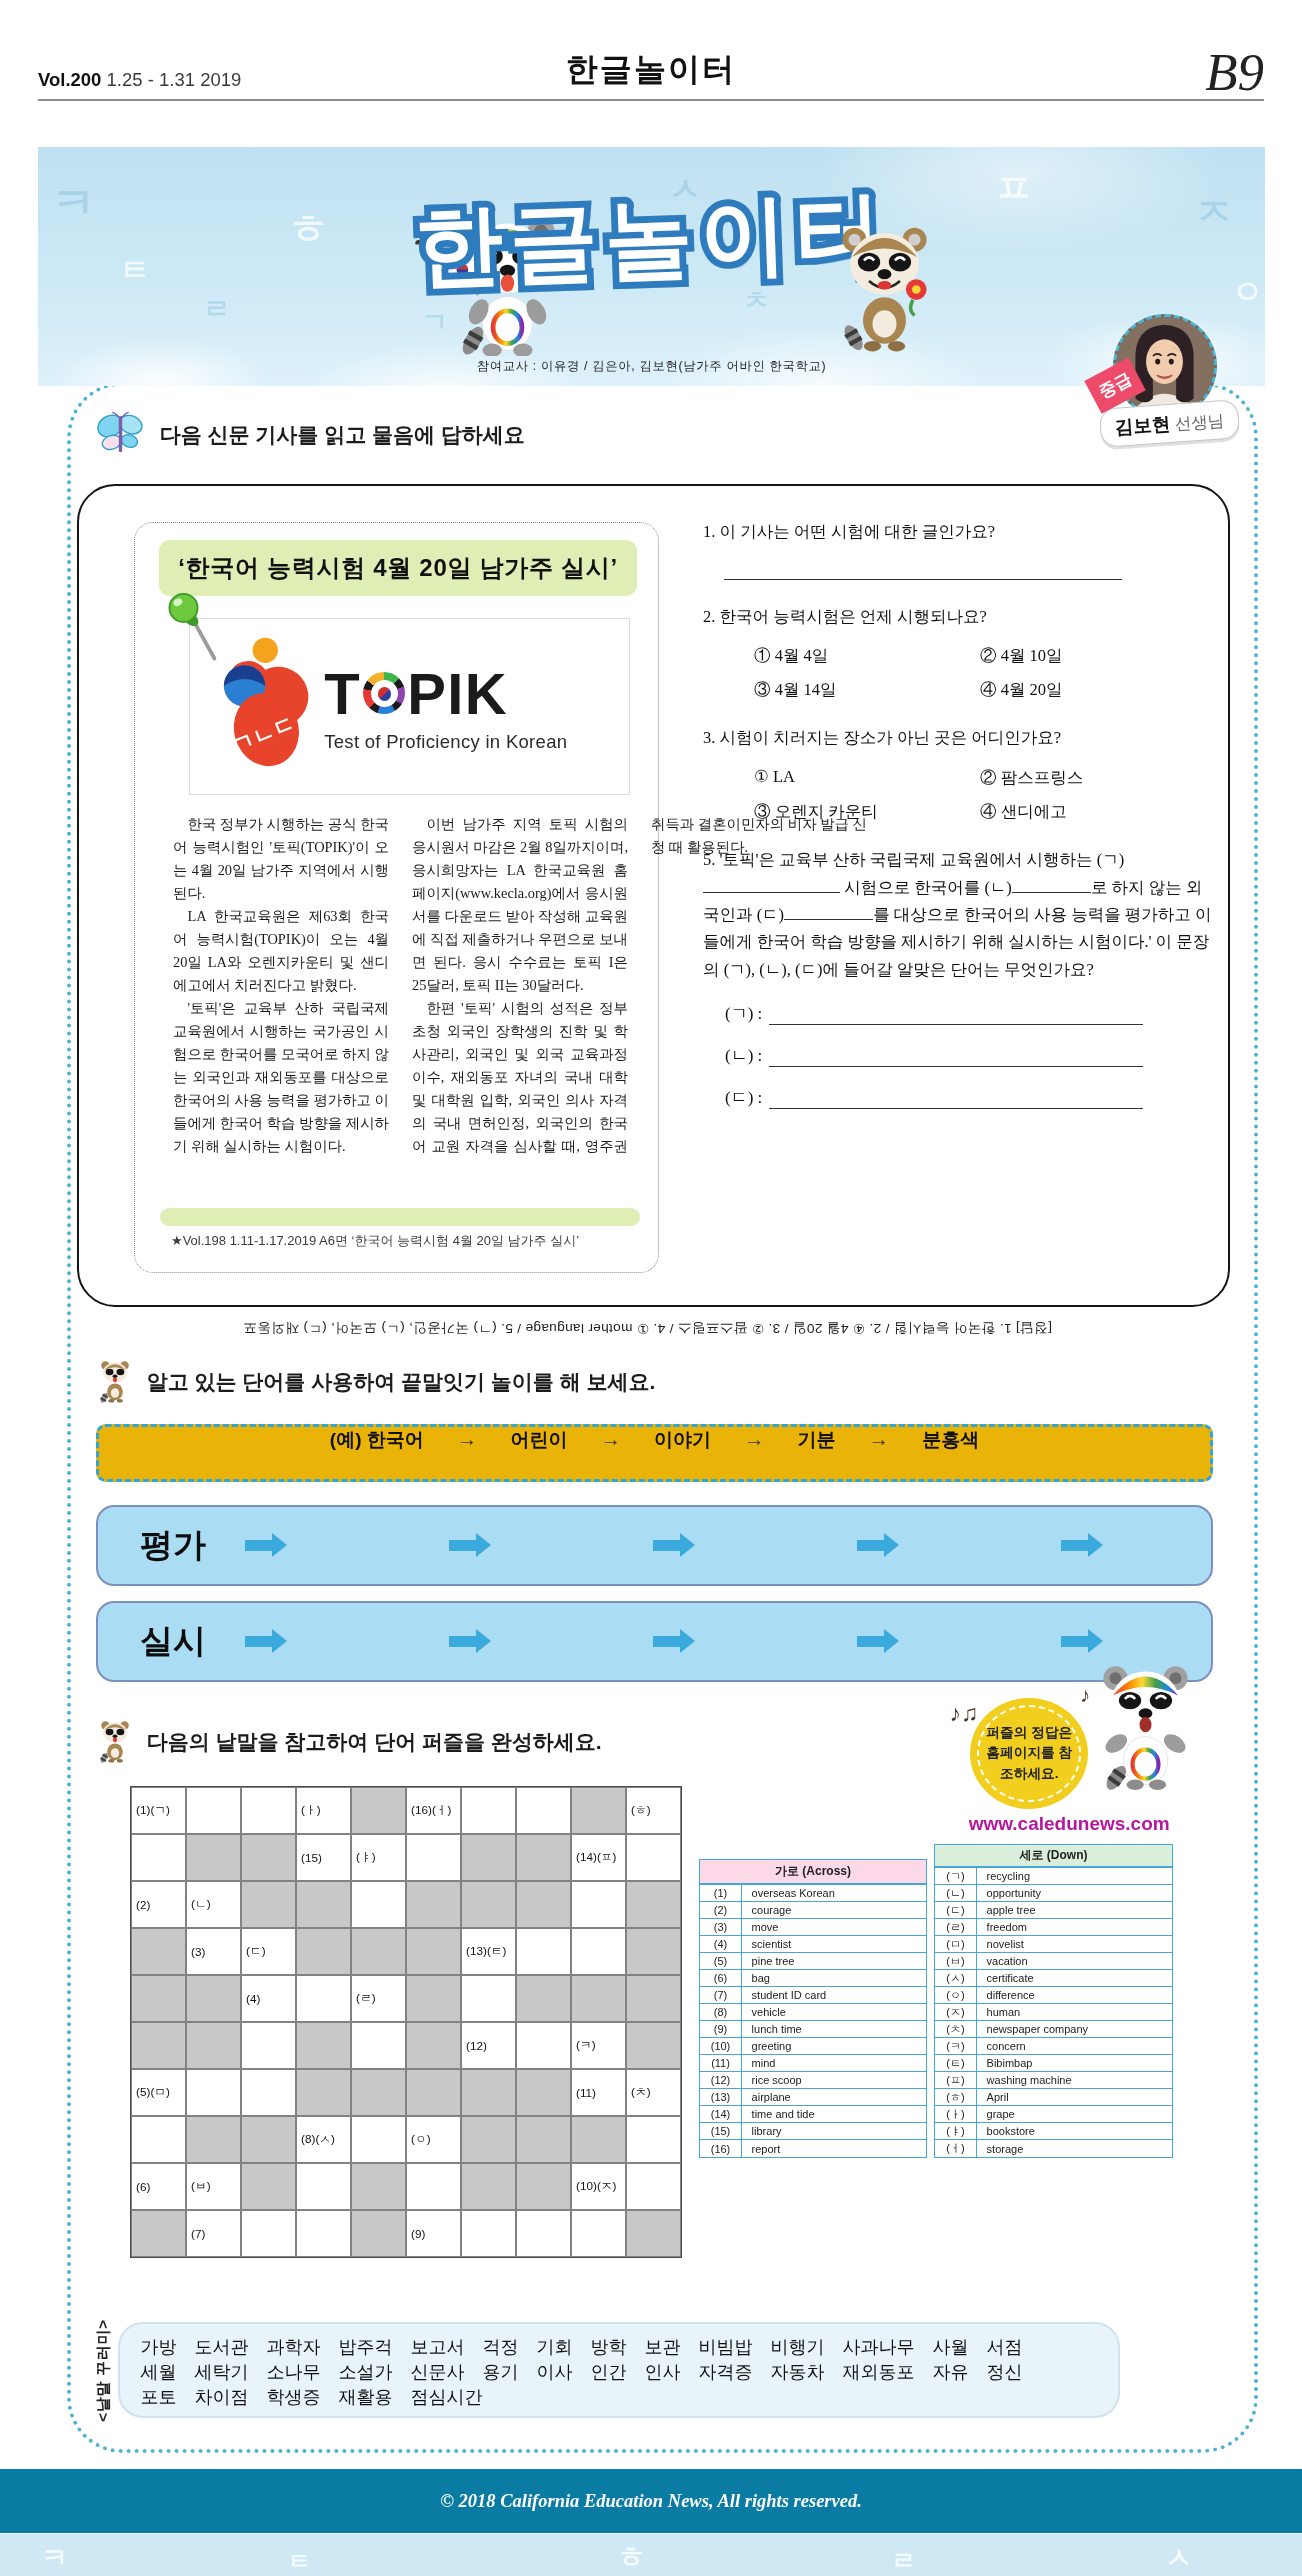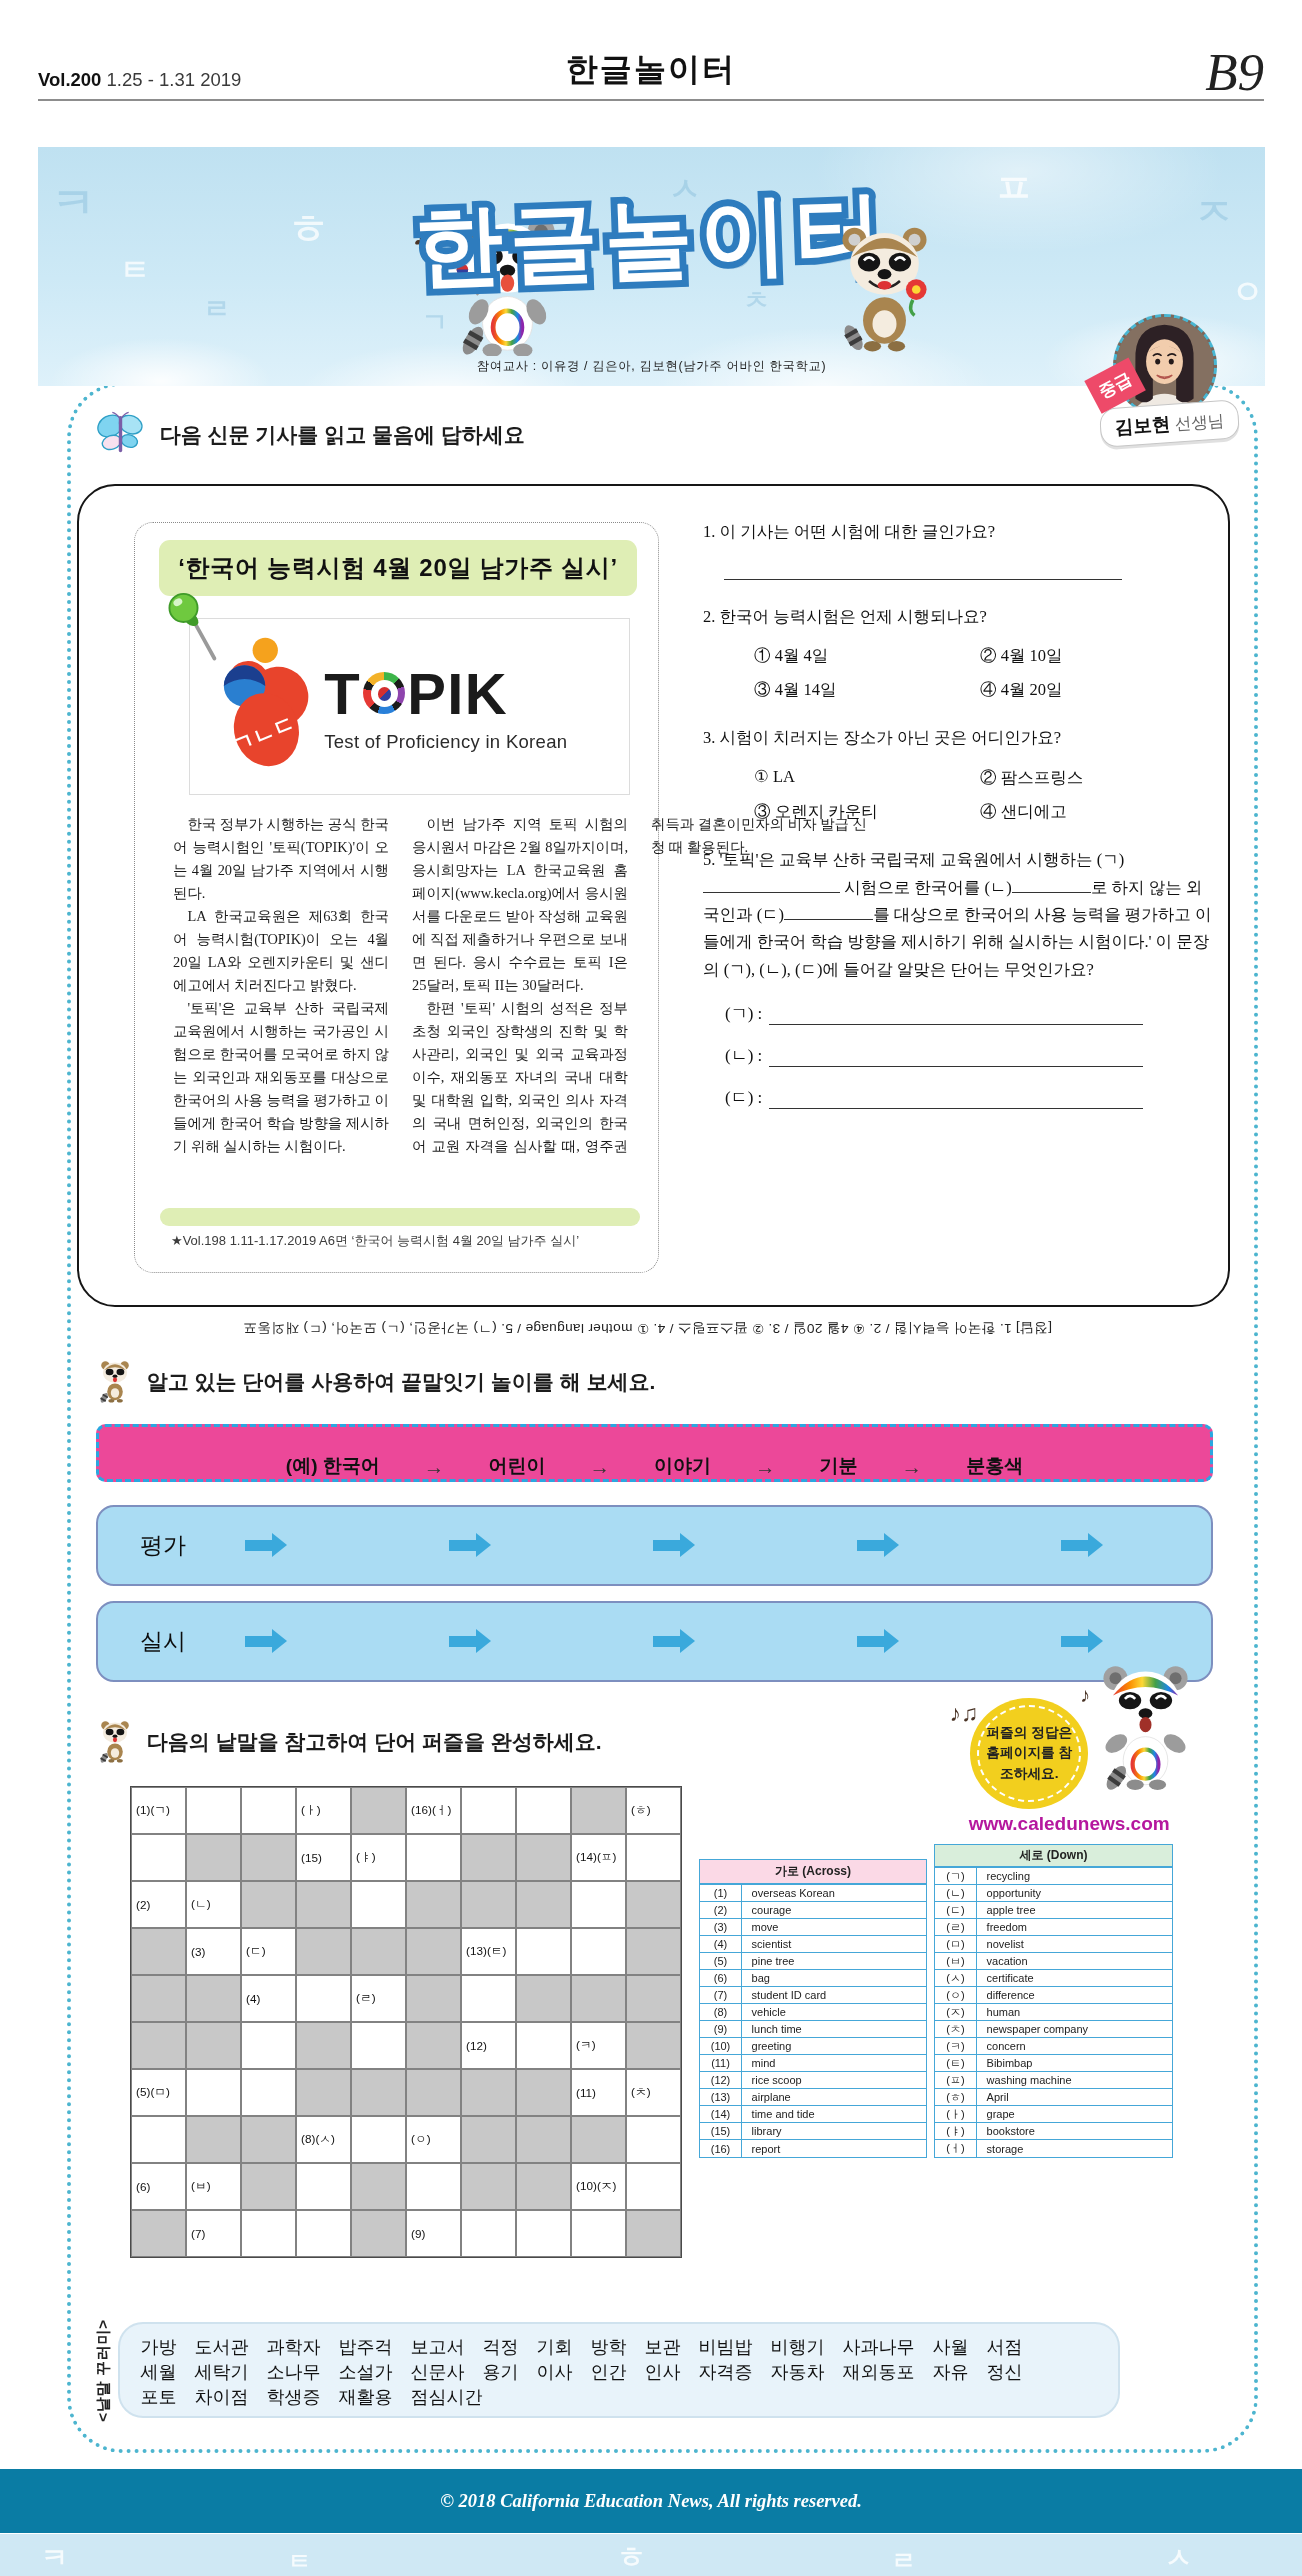--- a/index.html
+++ b/index.html
@@ -72,26 +72,26 @@
   .blank-line { margin:27.4px 0 4.1px 20.6px; width:398px; border-bottom:1.4px solid #333; height:6.9px; }
   .opts { display:grid; grid-template-columns:226px 1fr; row-gap:12.3px; margin:15px 0 0 51px; font-size:16.5px; color:#111; }
   .inline-blank { display:inline-block; border-bottom:1.4px solid #333; height:15px; vertical-align:baseline; }
   .ab-row { display:flex; align-items:flex-end; width:418px; margin:19px 0 0 22px; }
   .ab-label { font-size:17px; color:#111; white-space:nowrap; margin-right:6.9px; }
   .ab-line { flex:1; border-bottom:1.4px solid #333; height:5.5px; }
 
   .answer-key { position:absolute; left:75px; right:82px; top:1319px; transform:rotate(180deg); font-size:13.7px; color:#222; text-align:center; z-index:3; letter-spacing:0.3px; }
 
   
-  .ex-box { position:absolute; left:96px; top:1424px; width:1117px; height:58px; border:3.4px dashed #2aa7e0; border-radius:9.6px; background:#ec4899; display:flex; align-items:flex-end; justify-content:center; gap:44px; z-index:3; }
+  .ex-box { position:absolute; left:96px; top:1424px; width:1117px; height:58px; border:3.4px dashed #2aa7e0; border-radius:9.6px; background:#eab308; display:flex; align-items:flex-start; justify-content:center; gap:33px; z-index:3; }
   .ex-word { font-size:19px; font-weight:bold; color:#111; }
   .ex-arrow { font-size:20.6px; color:#333; }
   .chain-rows { position:absolute; left:96px; top:1505px; width:1117px; z-index:3; }
   .chain-row { width:1117px; height:81px; background:#aadcf3; border:2.1px solid #7d8fbf; border-radius:18px; display:flex; align-items:center; margin-bottom:15px; }
-  .chain-start { width:147px; padding-left:42px; font-size:23px; font-weight:normal; color:#0d0d0d; }
+  .chain-start { width:147px; padding-left:42px; font-size:33px; font-weight:bold; color:#0d0d0d; }
   .chain-arrows { flex:1; display:flex; justify-content:space-between; padding-right:123px; }
   .carrow { position:relative; width:27.4px; height:11px; background:#3aa9dc; display:inline-block; }
   .carrow::after { content:""; position:absolute; left:27.4px; top:-6.9px; width:0; height:0; border:12.3px solid transparent; border-right:0; border-left:15px solid #3aa9dc; }
 
   
   .mascot { position:absolute; left:958px; top:1638px; width:281px; height:206px; z-index:3; }
   .bubble { position:absolute; left:12.3px; top:60px; width:118px; height:111px; background:#f2cf1e; border-radius:50%; display:flex; align-items:center; justify-content:center; text-align:center; }
   .bubble::before { content:""; position:absolute; inset:6.9px; border:2.1px dashed #fff; border-radius:50%; }
   .bubble-txt { font-size:13.7px; font-weight:bold; line-height:20.6px; color:#222; width:96px; position:relative; }
   .bubble-note1 { position:absolute; left:-8.2px; top:62px; font-size:23px; color:#4a3426; font-weight:bold; }

